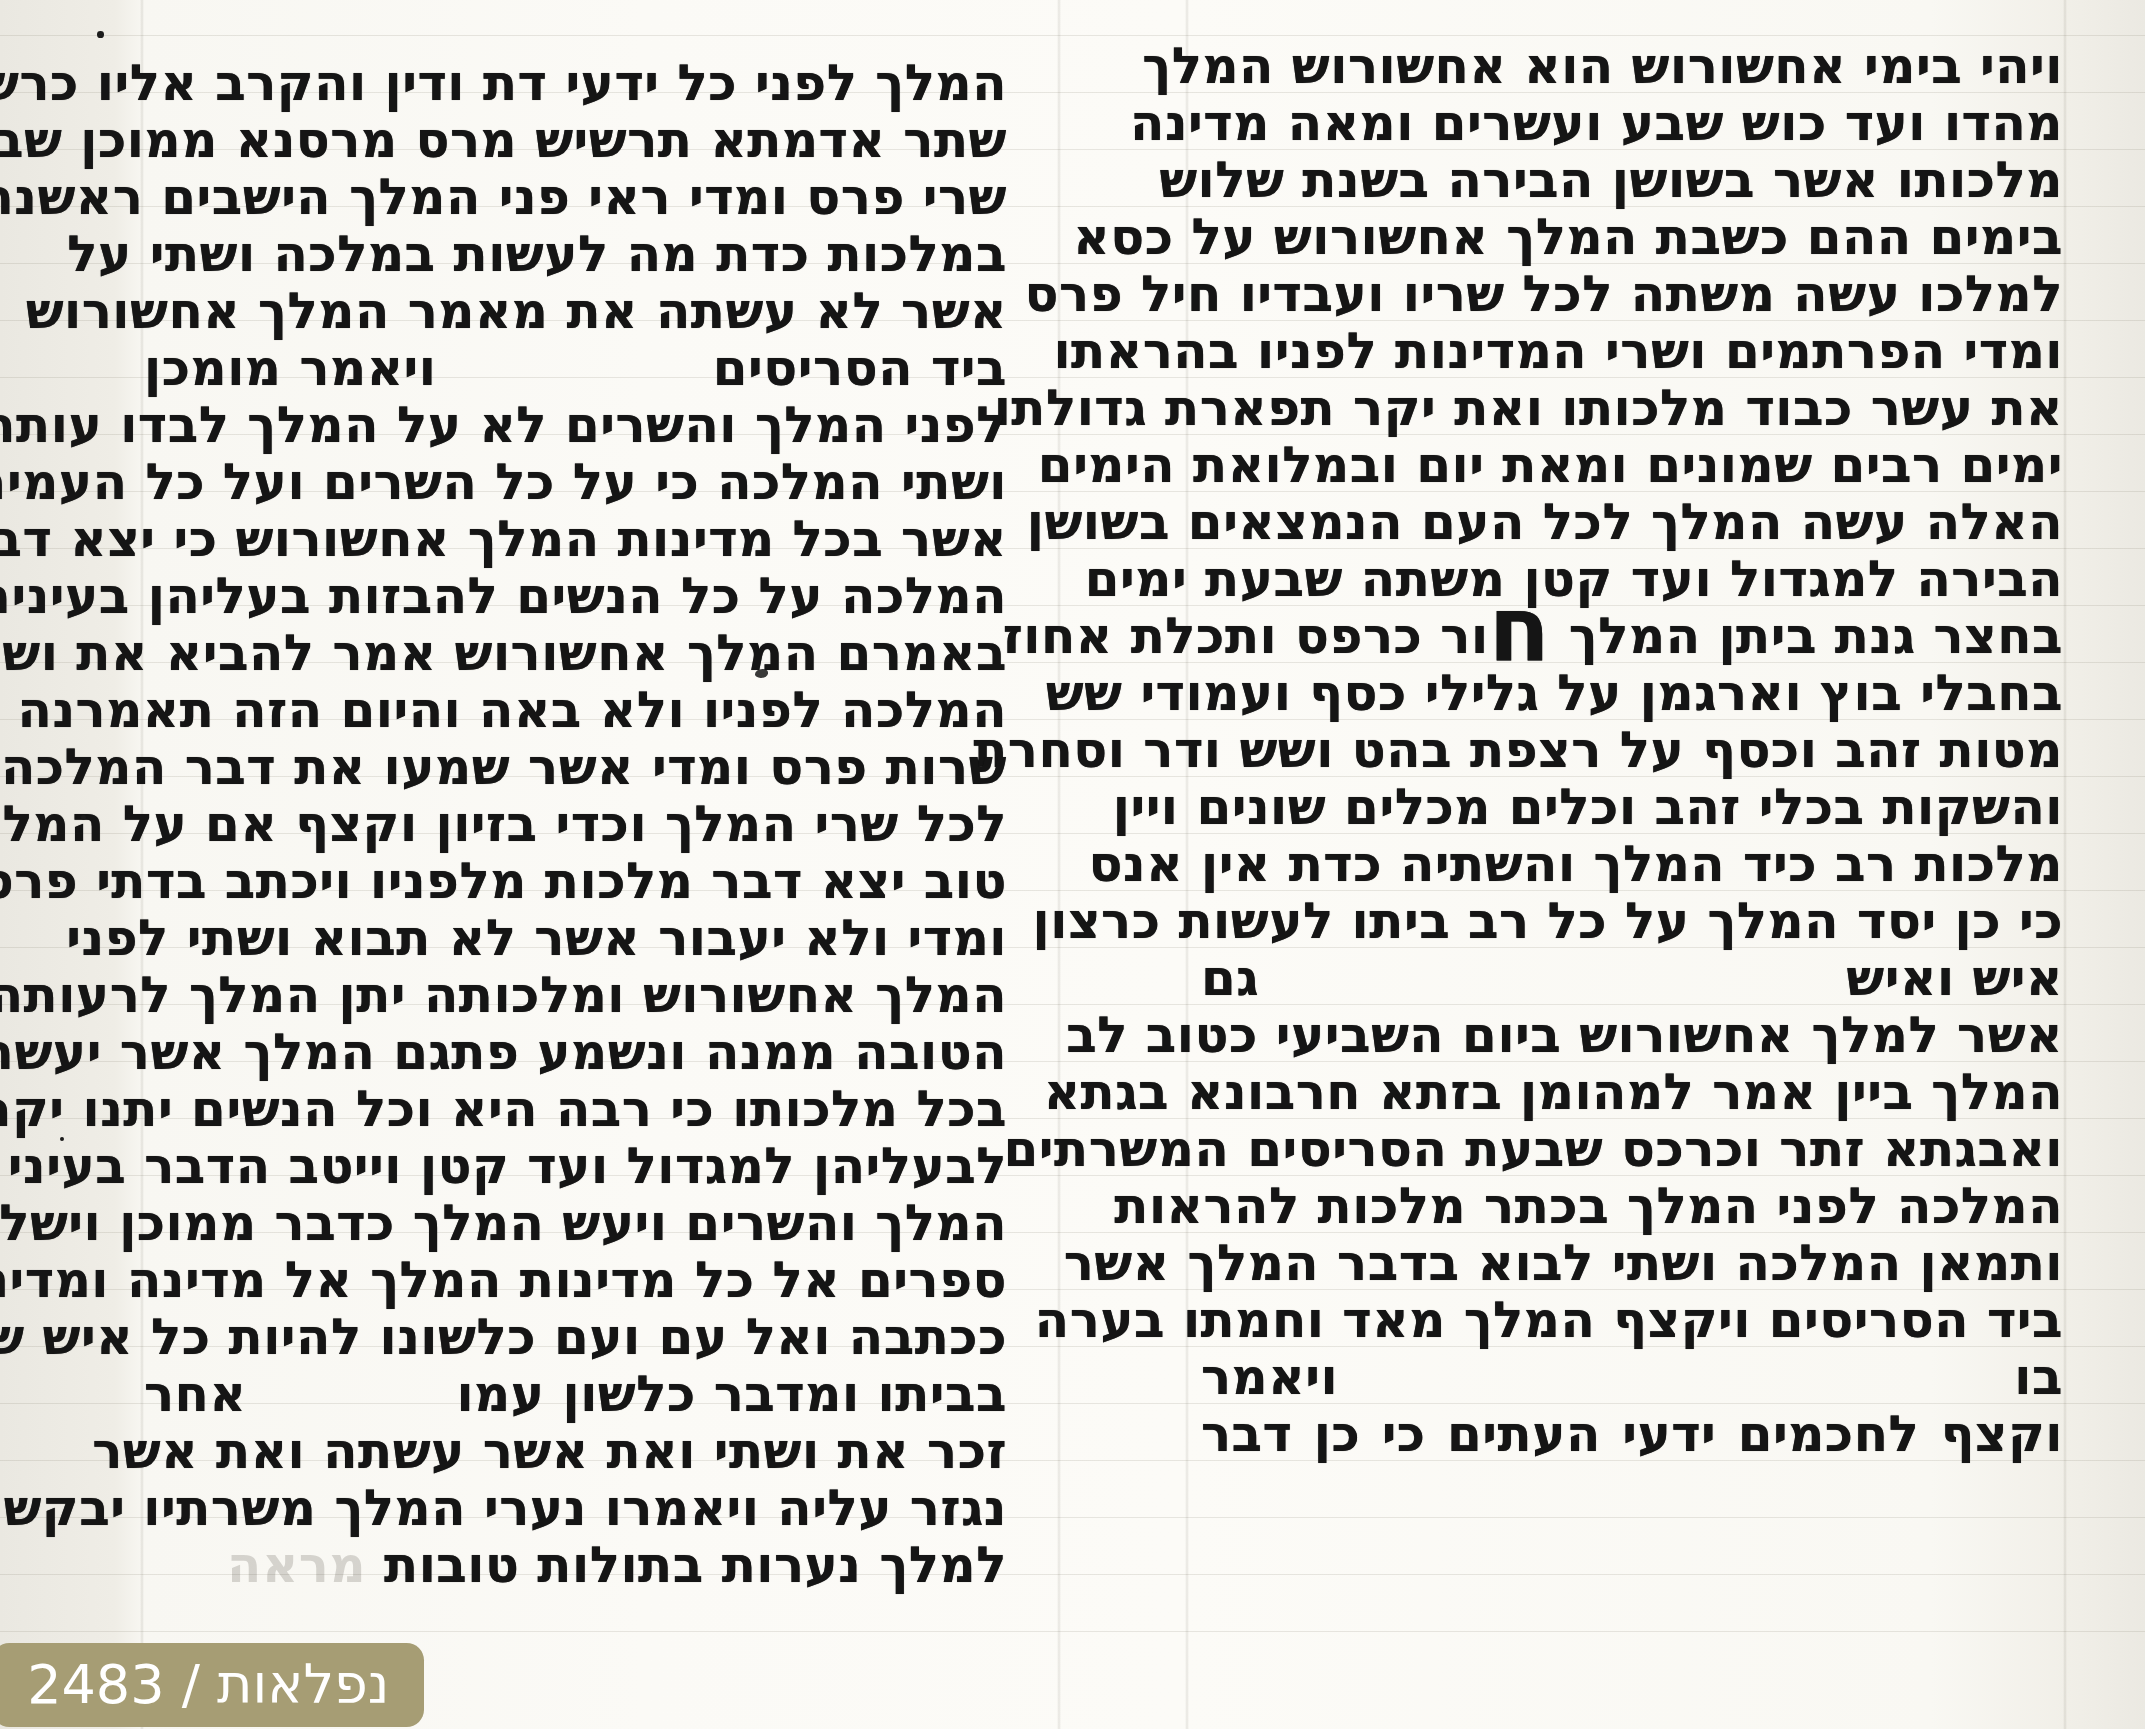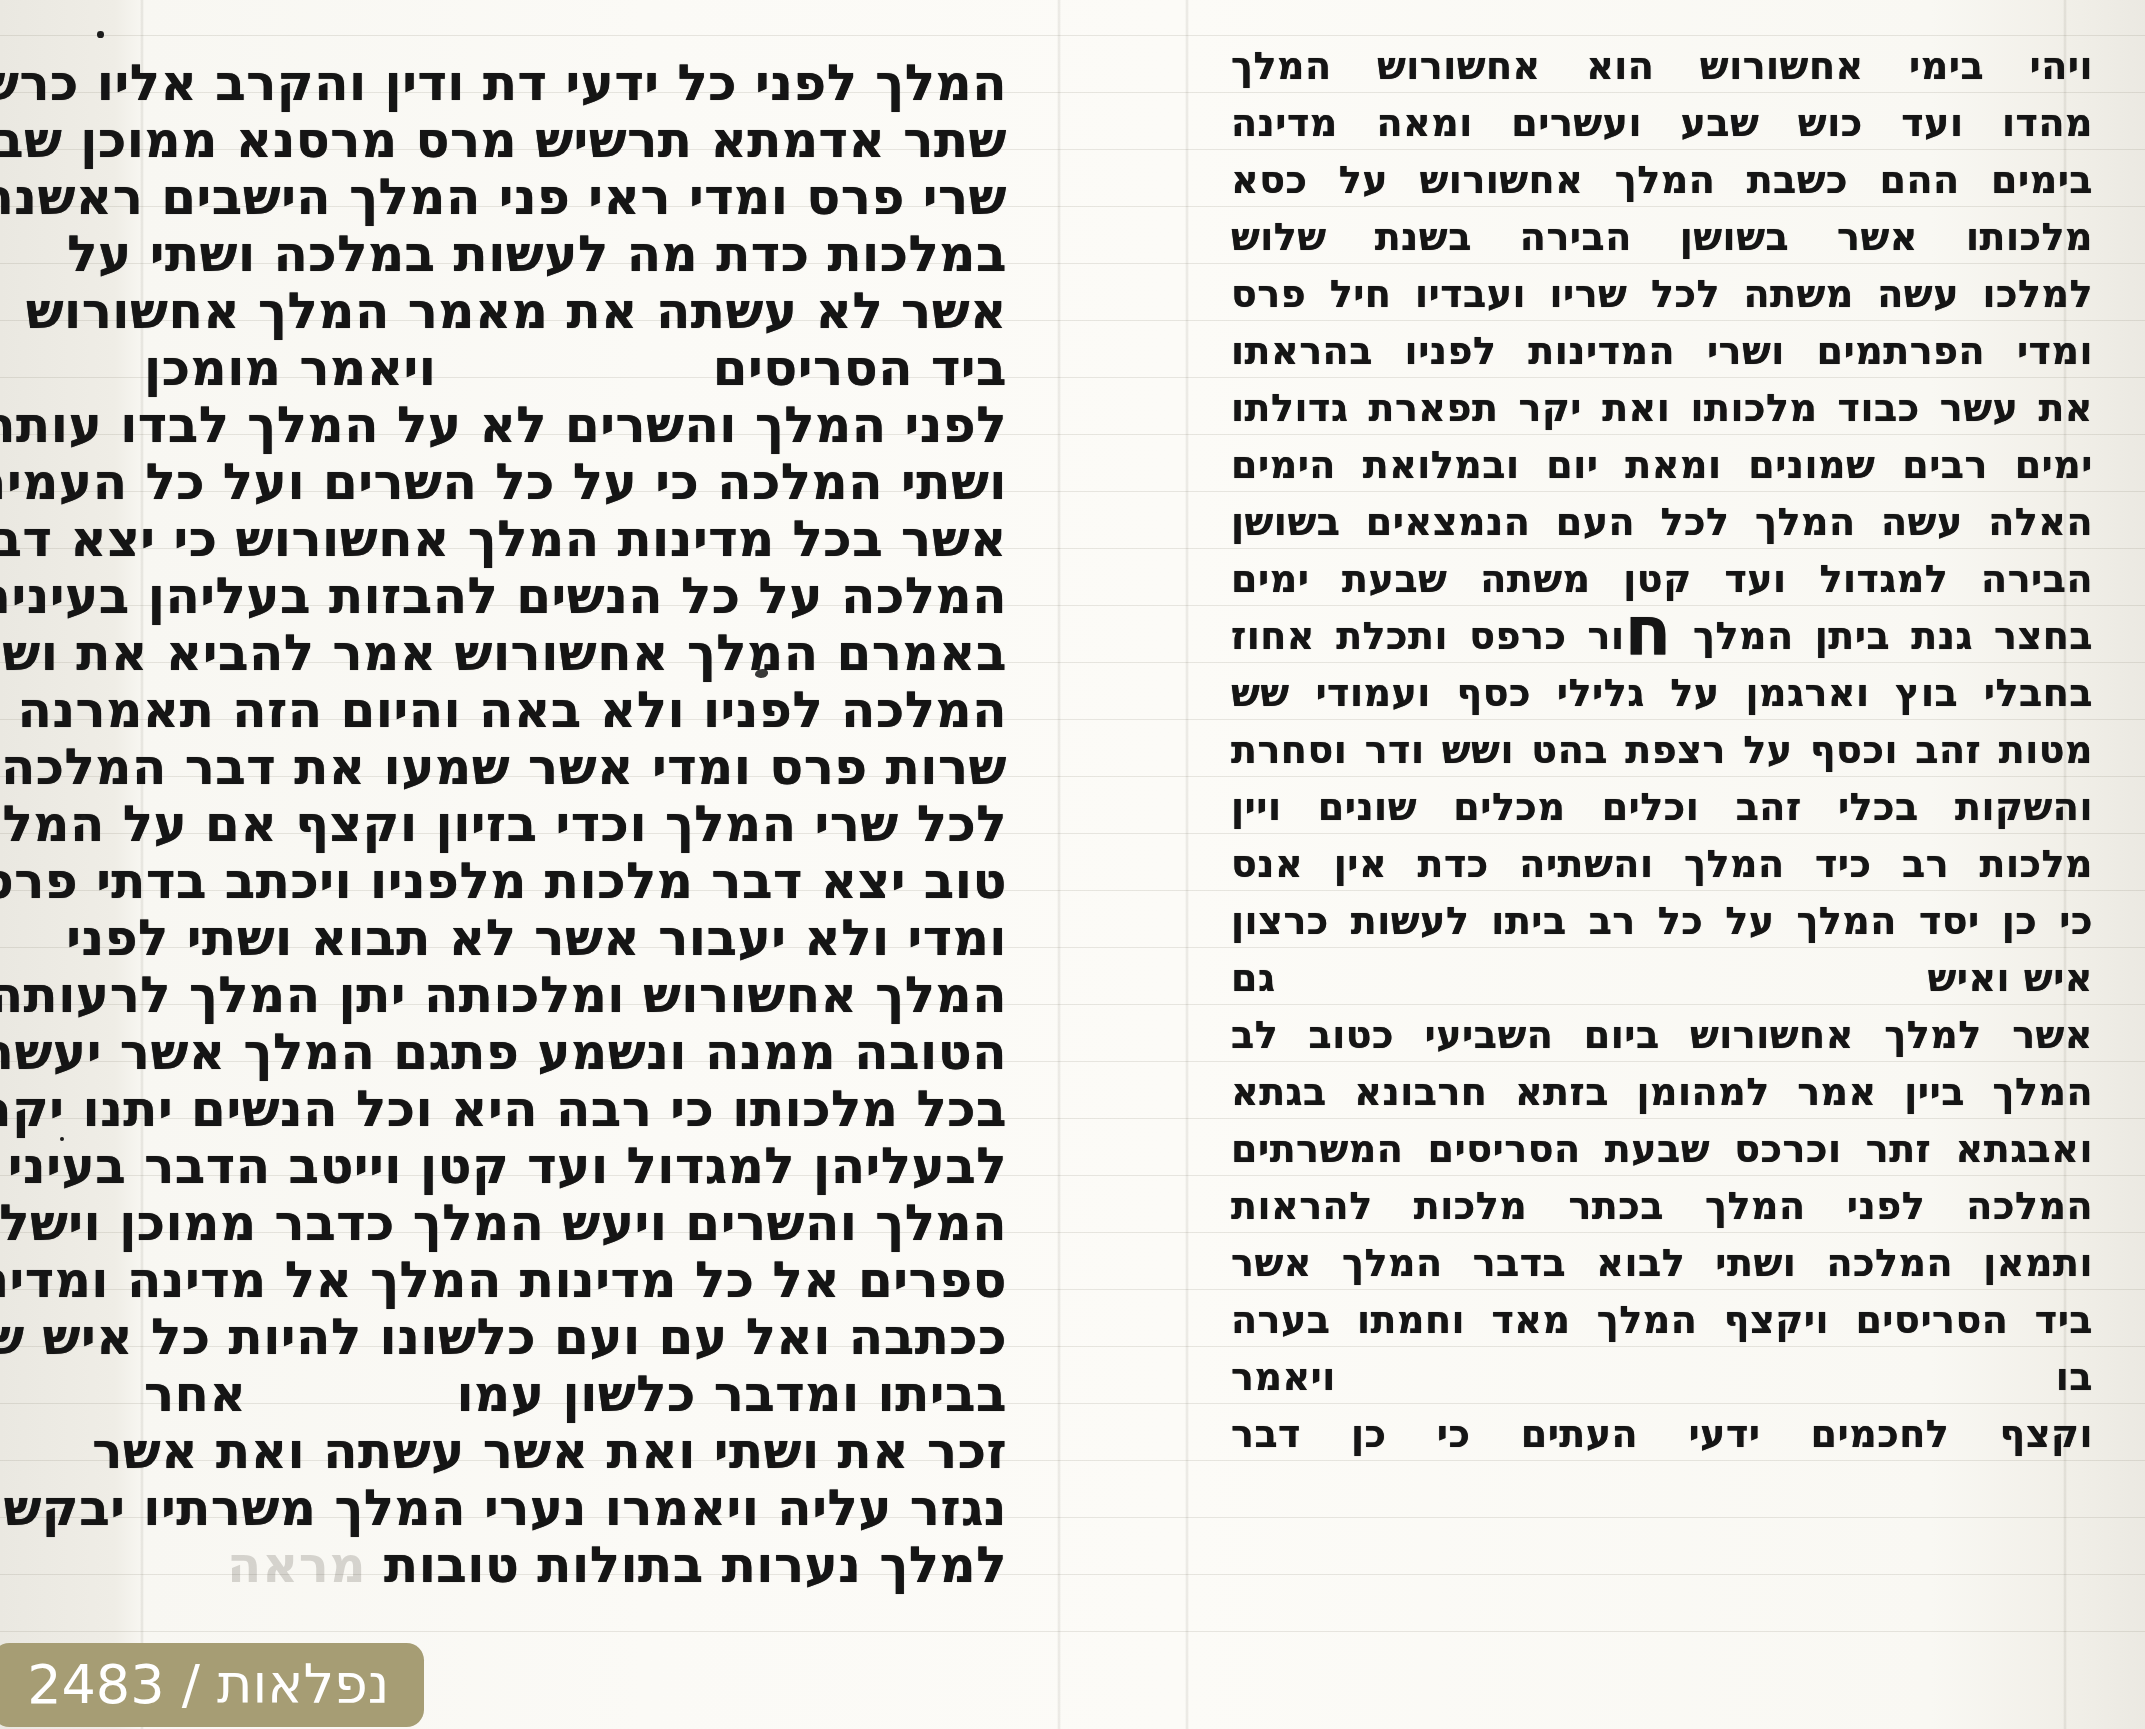--- a/index.html
+++ b/index.html
@@ -25,21 +25,21 @@
   .crease{position:absolute;top:0;bottom:0;width:3.8px;
     background:linear-gradient(90deg,rgba(0,0,0,0),rgba(85,80,65,0.13),rgba(0,0,0,0));}
   .crease.c1{left:140px}.crease.c2{left:1057px}.crease.c3{left:1185px}.crease.c4{left:2063px}
 
   .col{
     position:absolute;direction:rtl;color:#151515;font-weight:700;
     text-rendering:optimizeLegibility;
     text-shadow:0 0 0.7px rgba(10,10,10,0.8);
     letter-spacing:0.5px;
   }
-  .col-right{left:1231px;top:38px;width:862px;height:1597px;font-size:38px;}
+  .col-right{left:1201px;top:38px;width:862px;height:1597px;font-size:50px;}
   .col-left {left:144px; top:55px;width:863px;height:1597px;font-size:50px;}
   .line{height:57px;line-height:57px;white-space:nowrap;
         text-align:justify;text-align-last:justify;}
   .line.gap{display:flex;justify-content:space-between;}
   .line.start{text-align:right;text-align-last:right;}
   .big-letter{font-size:1.8em;line-height:0;vertical-align:-0.08em;}
   .faded{color:rgba(70,66,56,0.20);text-shadow:none;filter:blur(0.6px);}
 
   
   .id-label{
@@ -62,22 +62,22 @@
 <div class="sheet"></div>
 <div class="ruling"></div>
 <div class="crease c1"></div>
 <div class="crease c2"></div>
 <div class="crease c3"></div>
 <div class="crease c4"></div>
 
 <div class="col col-right">
     <div class="line">ויהי בימי אחשורוש הוא אחשורוש המלך</div>
     <div class="line">מהדו ועד כוש שבע ועשרים ומאה מדינה</div>
+    <div class="line">מלכותו אשר בשושן הבירה בשנת שלוש</div>
     <div class="line">בימים ההם כשבת המלך אחשורוש על כסא</div>
-    <div class="line">מלכותו אשר בשושן הבירה בשנת שלוש</div>
     <div class="line">למלכו עשה משתה לכל שריו ועבדיו חיל פרס</div>
     <div class="line">ומדי הפרתמים ושרי המדינות לפניו בהראתו</div>
     <div class="line">את עשר כבוד מלכותו ואת יקר תפארת גדולתו</div>
     <div class="line">ימים רבים שמונים ומאת יום ובמלואת הימים</div>
     <div class="line">האלה עשה המלך לכל העם הנמצאים בשושן</div>
     <div class="line">הבירה למגדול ועד קטן משתה שבעת ימים</div>
     <div class="line">בחצר גנת ביתן המלך <span class="big-letter">ח</span>ור כרפס ותכלת אחוז</div>
     <div class="line">בחבלי בוץ וארגמן על גלילי כסף ועמודי שש</div>
     <div class="line">מטות זהב וכסף על רצפת בהט ושש ודר וסחרת</div>
     <div class="line">והשקות בכלי זהב וכלים מכלים שונים ויין</div>

